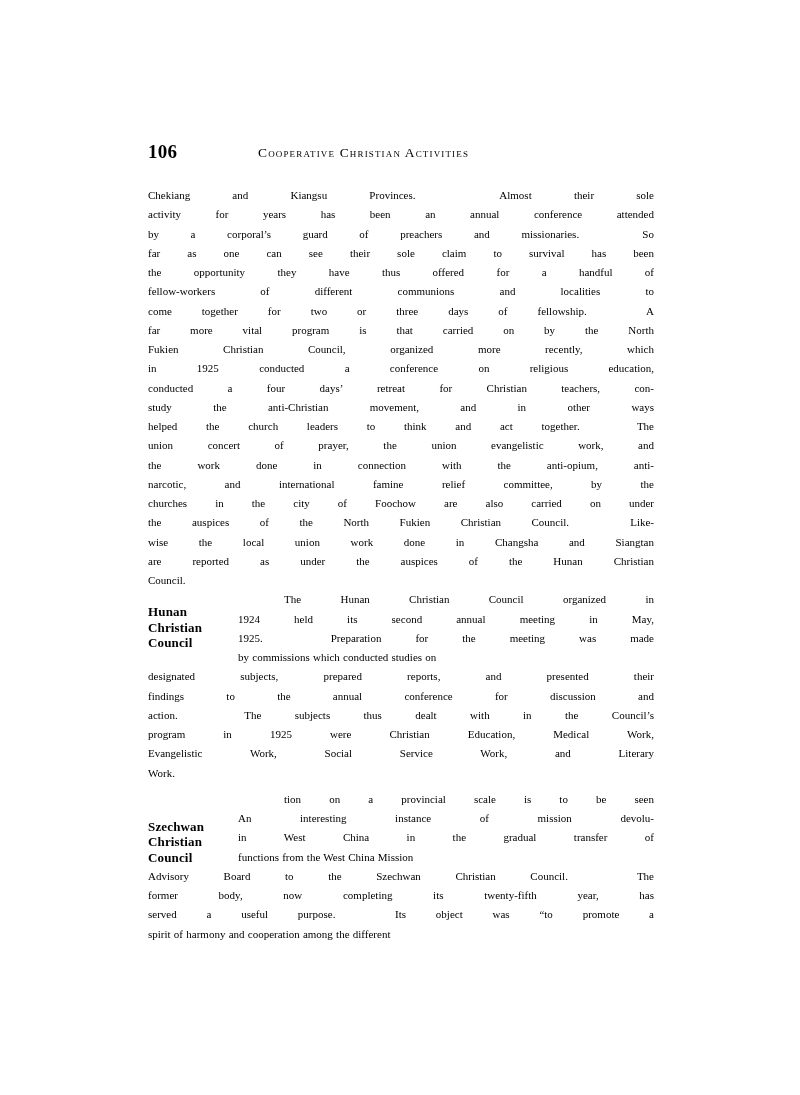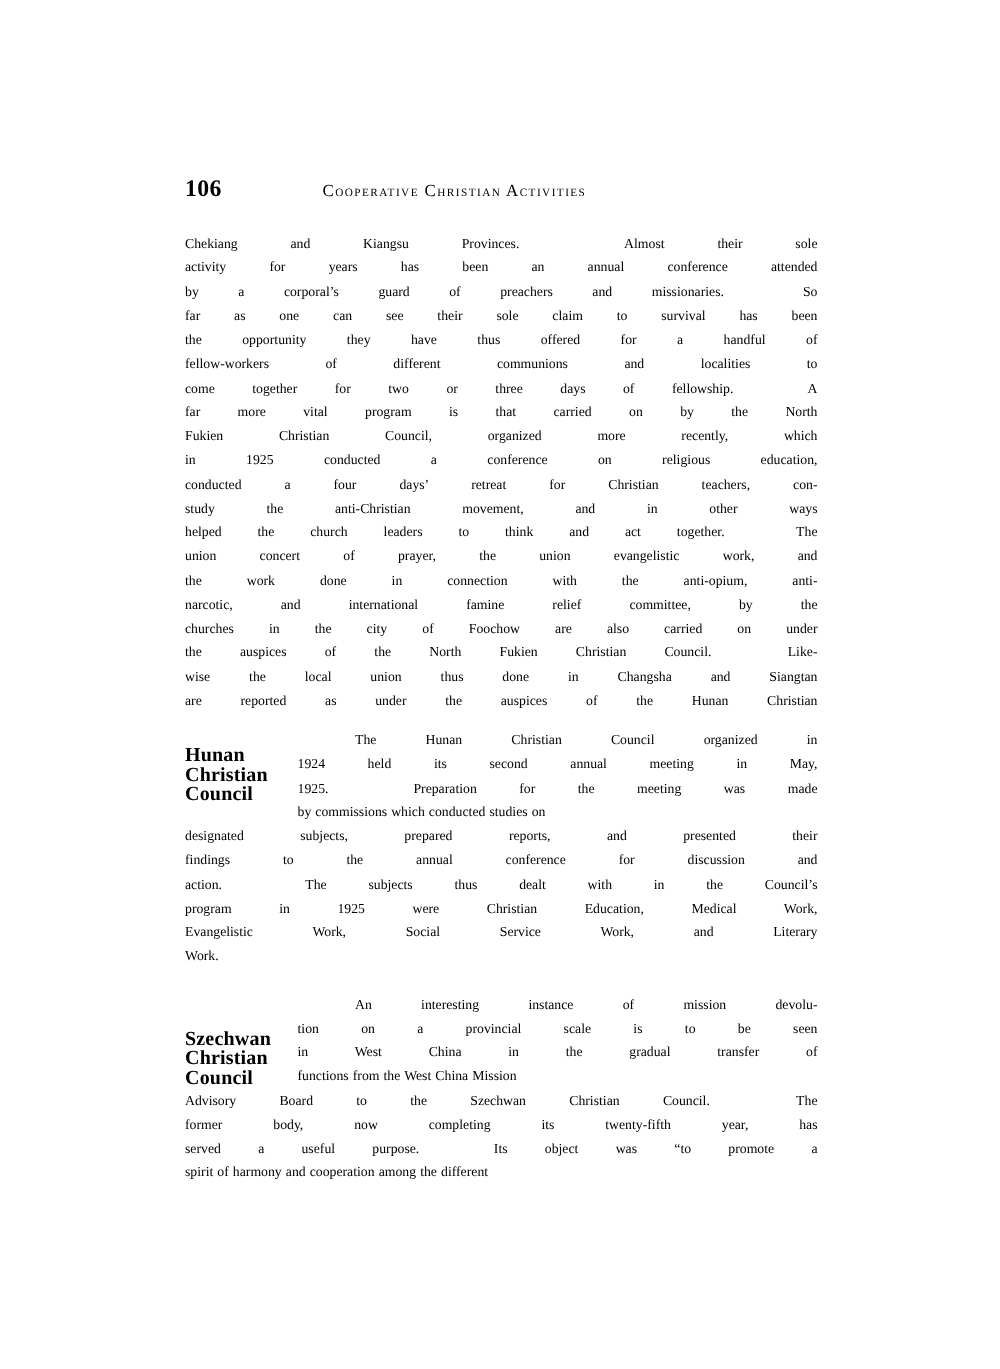--- a/index.html
+++ b/index.html
@@ -84,30 +84,30 @@
   }
 
   
   .sidenote-section {
     position: relative;
   }
   .sidenote {
     position: absolute;
     left: 0;
     width: 88px;
-    font-size: 16px;
+    font-size: 13px;
     font-weight: bold;
     line-height: 15.6px;
     letter-spacing: 0.15px;
   }
   .sidenote .sn-line { display: block; white-space: nowrap; }
 
   
   .indented .ln { padding-left: 90px; }
-  .indented .ln:first-child { text-indent: 46px; margin-top: 12px; }
+  .indented .ln:first-child { text-indent: 46px; }
 
   .spacer-sm { height: 7px; }
 </style>
 </head>
 <body>
 
 <div class="page">
 
   <div class="running-head">
     <span class="folio">106</span>
@@ -129,22 +129,23 @@
           <span class="ln">Fukien Christian Council, organized more recently, which</span>
           <span class="ln">in 1925 conducted a conference on religious education,</span>
           <span class="ln">conducted a four days’ retreat for Christian teachers, con-</span>
           <span class="ln">study the anti-Christian movement, and in other ways</span>
           <span class="ln">helped the church leaders to think and act together.  The</span>
           <span class="ln">union concert of prayer, the union evangelistic work, and</span>
           <span class="ln">the work done in connection with the anti-opium, anti-</span>
           <span class="ln">narcotic, and international famine relief committee, by the</span>
           <span class="ln">churches in the city of Foochow are also carried on under</span>
           <span class="ln">the auspices of the North Fukien Christian Council.  Like-</span>
-          <span class="ln">wise the local union thus done in Changsha and Siangtan</span>
+          <span class="ln">wise the local union work done in Changsha and Siangtan</span>
           <span class="ln">are reported as under the auspices of the Hunan Christian</span>
+          <span class="ln last">Council.</span>
         </div>
     </div>
 
     <div class="sidenote-section">
       <div class="sidenote" style="top:14px;">
           <span class="sn-line">Hunan</span>
           <span class="sn-line">Christian</span>
           <span class="sn-line">Council</span>
         </div>
       <div class="para indented">
@@ -170,22 +171,22 @@
     <div class="spacer-sm"></div>
 
     <div class="sidenote-section">
       <div class="sidenote" style="top:14px;margin-top:15px;">
           <span class="sn-line">Szechwan</span>
           <span class="sn-line">Christian</span>
           <span class="sn-line">Council</span>
         </div>
       <div class="para indented">
         <div class="lines">
+            <span class="ln">tion on a provincial scale is to be seen</span>
             <span class="ln">An interesting instance of mission devolu-</span>
-            <span class="ln">tion on a provincial scale is to be seen</span>
             <span class="ln">in West China in the gradual transfer of</span>
             <span class="ln last">functions from the West China Mission</span>
           </div>
       </div>
       <div class="para">
         <div class="lines">
             <span class="ln">Advisory Board to the Szechwan Christian Council.  The</span>
             <span class="ln">former body, now completing its twenty-fifth year, has</span>
             <span class="ln">served a useful purpose.  Its object was “to promote a</span>
             <span class="ln last">spirit of harmony and cooperation among the different</span>

